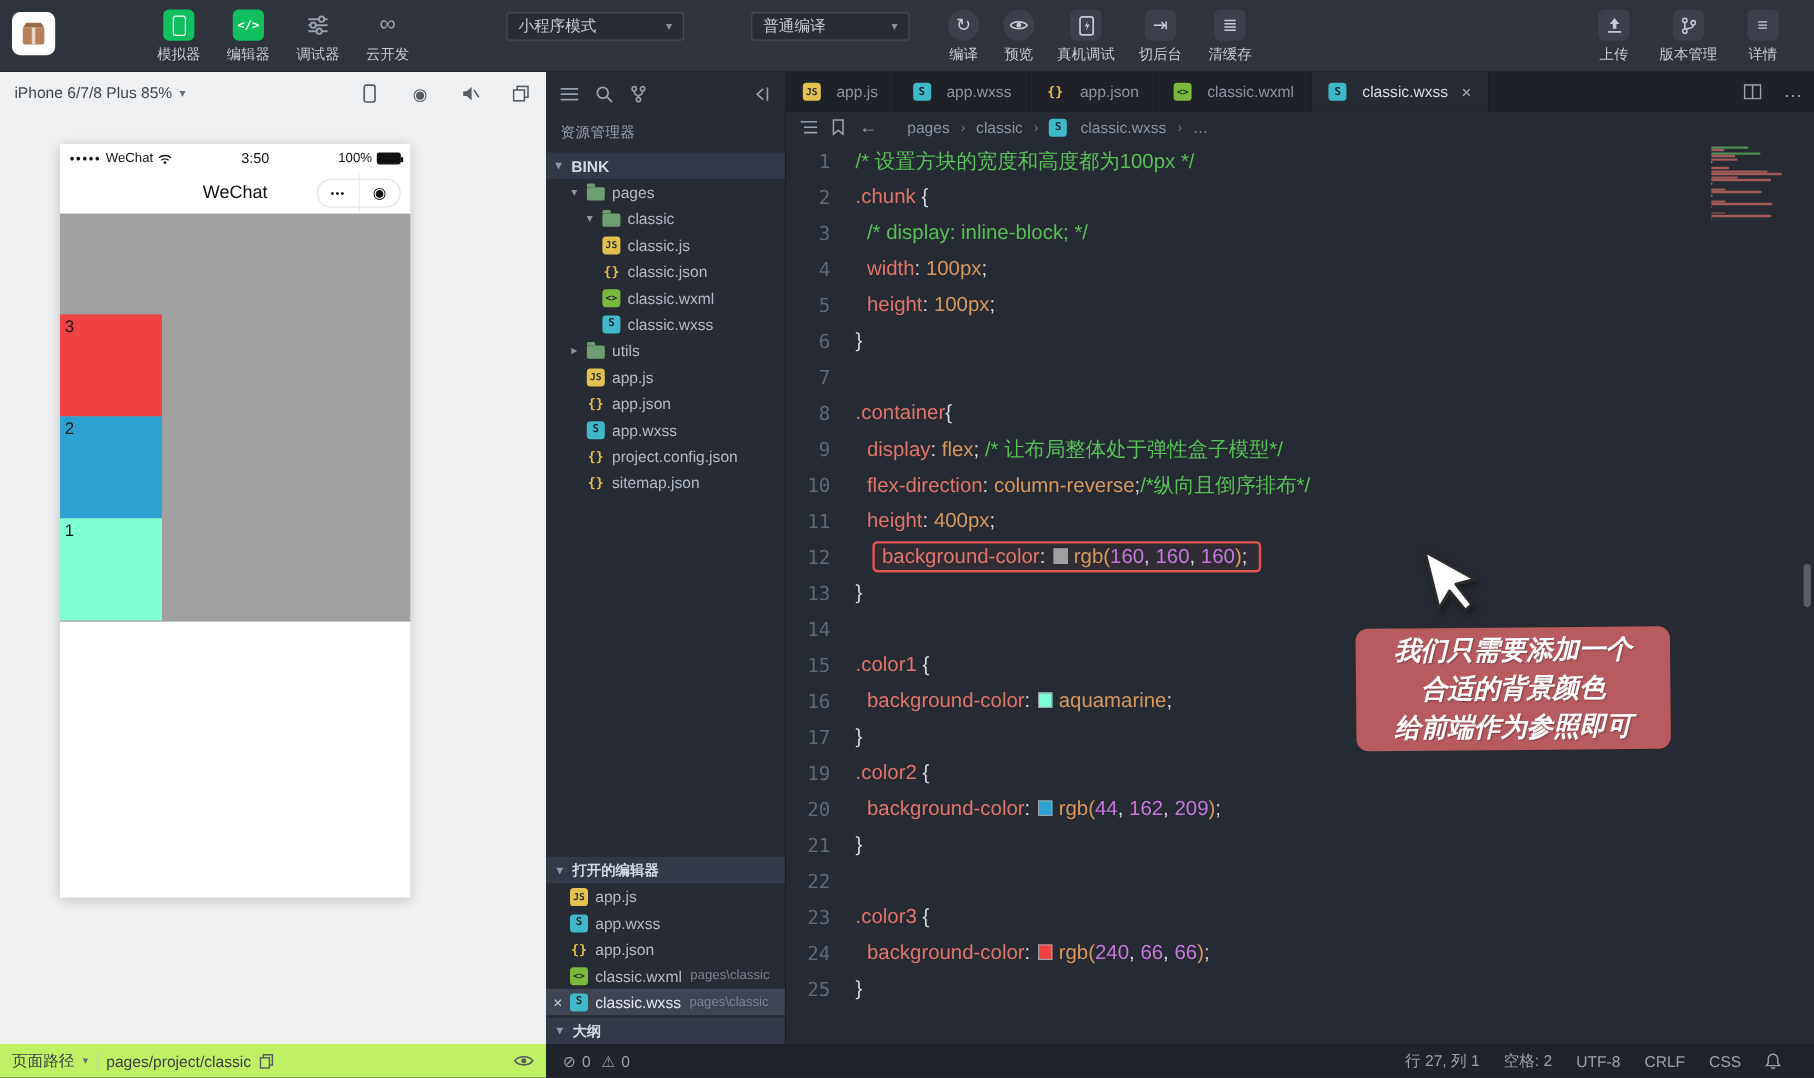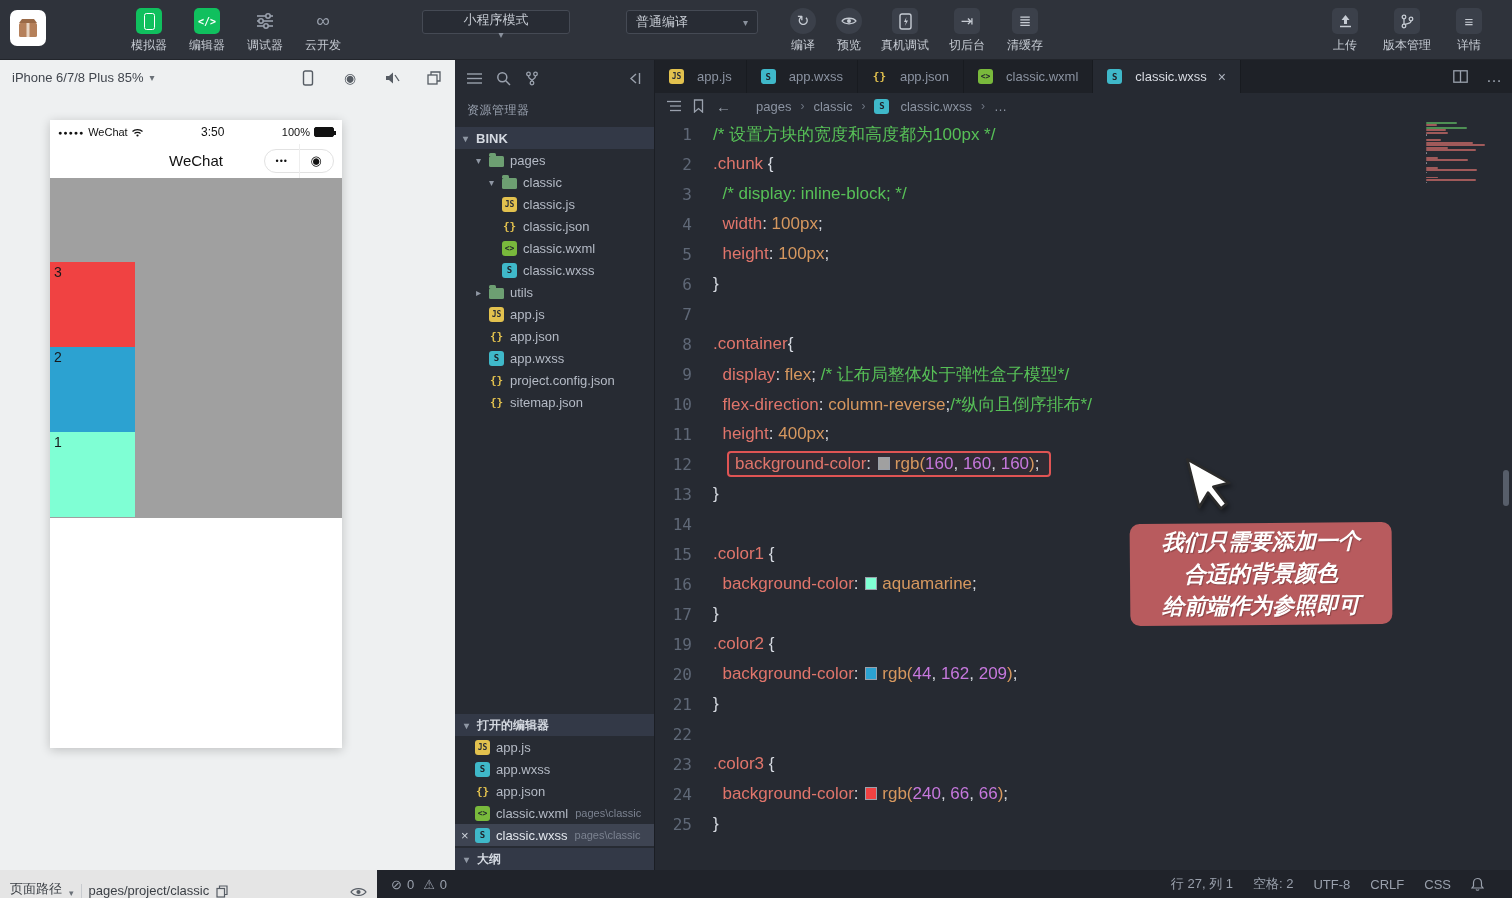--- a/index.html
+++ b/index.html
@@ -19,21 +19,21 @@
   .circle { width:26px; height:26px; border-radius:50%; background:#3b404a; color:#c6cbd3;
     display:flex; align-items:center; justify-content:center; font-size:15px; }
   .phone-glyph { width:11px; height:17px; border:1.5px solid #fff; border-radius:2.5px; }
   .code-glyph { color:#fff; font-size:10px; font-weight:bold; font-family:"DejaVu Sans Mono",monospace; }
   .plain-icon { width:26px; height:26px; display:flex; align-items:center; justify-content:center;
     color:#9aa1ad; font-size:19px; }
   .dd { height:24px; margin-top:10px; background:#282c34; border:1px solid #454a54; border-radius:3px;
     color:#c6cbd3; font-size:13px; display:flex; align-items:center; justify-content:space-between;
     padding:0 9px; }
   .dd .dd-caret { color:#8a919d; font-size:10px; margin-left:10px; }
-  #mode-dd { width:148px; margin-left:70px;flex-direction:column; }
+  #mode-dd { width:148px; margin-left:70px; }
   #compile-dd { width:132px; margin-left:56px; }
   #mode-buttons { display:flex; margin-left:74px; }
   #compile-actions { display:flex; margin-left:22px; }
   #right-actions { display:flex; margin-left:auto; margin-right:14px; }
   .tool-item.wide { width:66px; }
 
   
   #simulator { position:absolute; left:0; top:60px; width:455px; height:810px; background:#eef0f1; }
   #sim-header { height:35px; display:flex; align-items:center; padding:0 12px; color:#41464e; font-size:13px; }
   #sim-header .caret { font-size:10px; color:#6a7077; margin-left:6px; }
@@ -121,21 +121,21 @@
   #editor-scrollbar { position:absolute; right:3px; top:410px; width:6px; height:36px;
     background:#575e6a; border-radius:3px; }
   #annotation { position:absolute; left:475px; top:463px; width:262px; height:102px;
     background:#b85b5e; border-radius:10px; color:#fff; display:flex; flex-direction:column;
     align-items:center; justify-content:center; font-size:22px; font-weight:bold; font-style:italic;
     line-height:1.45; transform:rotate(-0.5deg); text-shadow:1px 1px 1px rgba(0,0,0,.25); }
   #cursor-arrow { position:absolute; left:528px; top:392px; filter:drop-shadow(2px 3px 2px rgba(0,0,0,.35)); }
 
   
   #statusbar { position:absolute; left:0; top:870px; width:1512px; height:28px; display:flex; font-size:13px; }
-  #sb-left { width:377px; background:#e5e5e5; color:#3c4046; display:flex; align-items:flex-end;
+  #sb-left { width:455px; background:#bef264; color:#3c4046; display:flex; align-items:center;
     padding:0 10px; gap:7px; }
   #sb-left .vdiv { width:1px; height:14px; background:#c8cbcf; }
   #sb-left .sb-caret { font-size:9px; color:#6a7077; }
   #sb-left .eye-wrap { margin-left:auto; display:flex; align-items:center; color:#565c64; }
   #sb-right { flex:1; background:#20232a; color:#9aa1ad; display:flex; align-items:center; padding:0 14px; }
   #sb-problems { display:flex; align-items:center; gap:5px; }
   #sb-meta { margin-left:auto; display:flex; align-items:center; gap:20px; padding-right:14px; }
   svg { display:block; }
 </style>
 </head>

